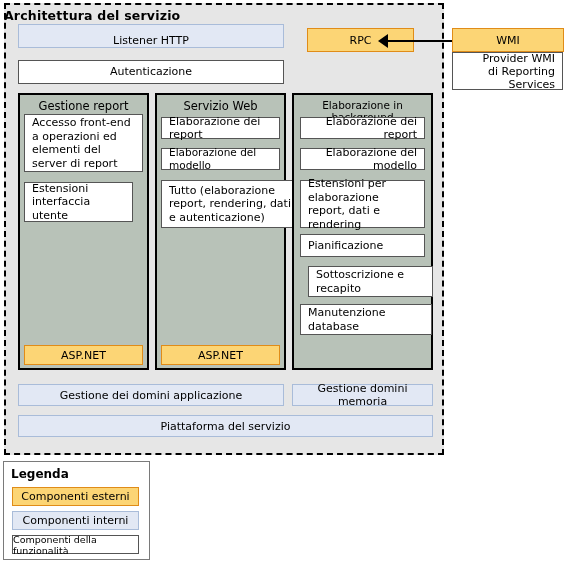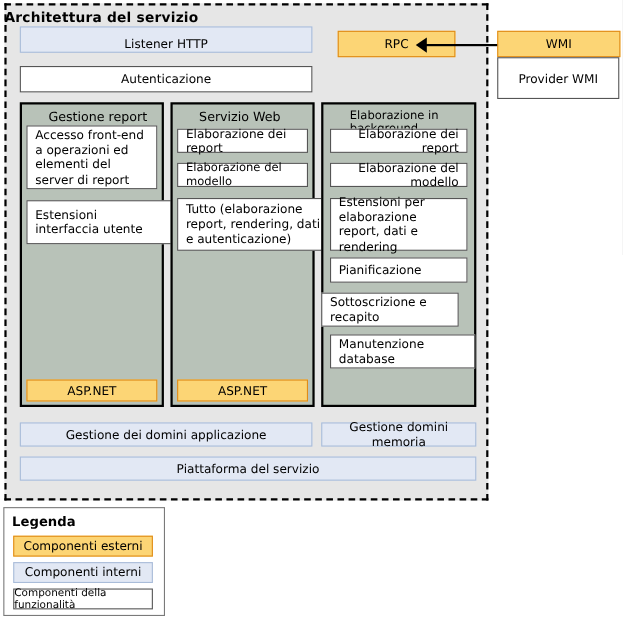--- a/index.html
+++ b/index.html
@@ -48,21 +48,21 @@
   }
   .box-feature.center{justify-content:center;text-align:right;}
   .box-feature .pad{padding:0 7px;line-height:13.5px;}
 
   .column{
     background:#b8c2b8;
     border:2px solid #000000;
   }
   .column-title{
     position:absolute;left:0;top:4px;width:100%;
-    font-size:11.5px;padding-left:24px;
+    text-align:center;font-size:11.5px;
   }
 
   
   #legend{
     left:3px;top:461px;width:147px;height:99px;
     background:#ffffff;border:1px solid #7a7a7a;
   }
   #legend-title{
     left:11px;top:467px;
     font-weight:bold;font-size:12px;
@@ -101,32 +101,33 @@
 <div class="abs box-feature center" style="left:18px;top:60px;width:266px;height:24px;">
   <span class="pad">Autenticazione</span>
 </div>
 
 <div class="abs box-external" style="left:452px;top:28px;width:112px;height:24px;">
   <span>WMI</span>
 </div>
 <div class="abs box-feature center" style="left:452px;top:52px;width:111px;height:38px;border-color:#555;">
   <span class="pad" style="line-height:13px;">
     <span>Provider WMI</span><br>
+    <span>di Reporting Services</span>
   </span>
 </div>
 <div class="abs" id="wmi-arrow-line"></div>
 <div class="abs" id="wmi-arrow-head"></div>
 
 <div class="abs column" style="left:18px;top:93px;width:131px;height:277px;">
   <div class="column-title">Gestione report</div>
 </div>
 <div class="abs box-feature" style="left:24px;top:114px;width:119px;height:58px;">
   <span class="pad">Accesso front-end a operazioni ed elementi del server di report</span>
 </div>
-<div class="abs box-feature" style="left:24px;top:182px;width:133px;height:40px;">
+<div class="abs box-feature" style="left:24px;top:182px;width:109px;height:40px;">
   <span class="pad">Estensioni interfaccia utente</span>
 </div>
 <div class="abs box-external" style="left:24px;top:345px;width:119px;height:20px;">
   <span>ASP.NET</span>
 </div>
 
 <div class="abs column" style="left:155px;top:93px;width:131px;height:277px;">
   <div class="column-title">Servizio Web</div>
 </div>
 <div class="abs box-feature" style="left:161px;top:117px;width:119px;height:22px;">
@@ -150,21 +151,21 @@
 </div>
 <div class="abs box-feature center" style="left:300px;top:148px;width:125px;height:22px;">
   <span class="pad">Elaborazione del modello</span>
 </div>
 <div class="abs box-feature" style="left:300px;top:180px;width:125px;height:48px;">
   <span class="pad">Estensioni per elaborazione report, dati e rendering</span>
 </div>
 <div class="abs box-feature" style="left:300px;top:234px;width:125px;height:23px;">
   <span class="pad">Pianificazione</span>
 </div>
-<div class="abs box-feature" style="left:292px;top:266px;width:125px;height:31px;">
+<div class="abs box-feature" style="left:308px;top:266px;width:125px;height:31px;">
   <span class="pad">Sottoscrizione e recapito</span>
 </div>
 <div class="abs box-feature" style="left:300px;top:304px;width:132px;height:31px;">
   <span class="pad">Manutenzione database</span>
 </div>
 
 <div class="abs box-internal" style="left:18px;top:384px;width:266px;height:22px;">
   <span>Gestione dei domini applicazione</span>
 </div>
 <div class="abs box-internal" style="left:292px;top:384px;width:141px;height:22px;">

